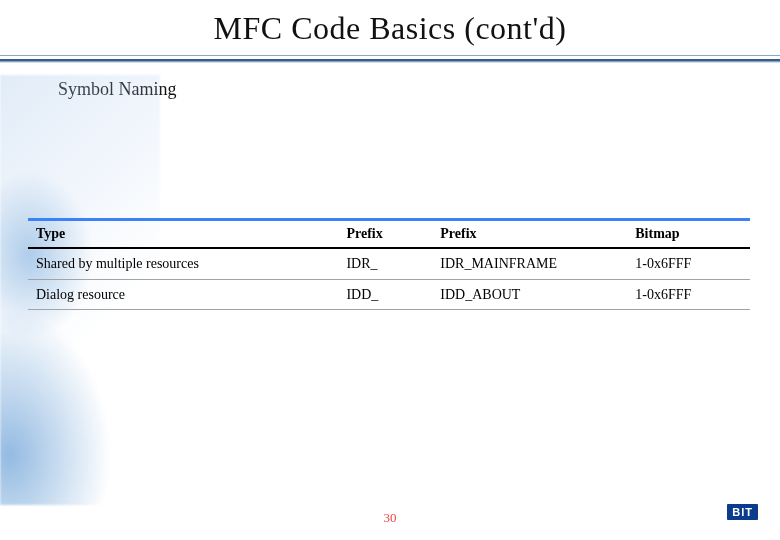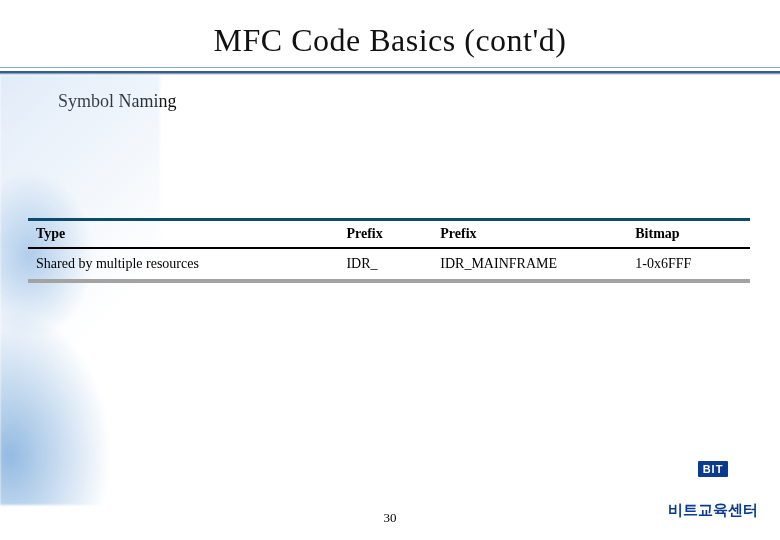--- a/index.html
+++ b/index.html
@@ -19,21 +19,21 @@
     width: 160px;
     height: 430px;
     background:
       radial-gradient(ellipse 90px 120px at 30px 180px, rgba(120,170,220,0.55), rgba(120,170,220,0) 70%),
       radial-gradient(ellipse 140px 200px at 10px 380px, rgba(90,150,210,0.65), rgba(90,150,210,0) 72%),
       linear-gradient(135deg, rgba(170,200,235,0.35), rgba(255,255,255,0) 60%);
     filter: blur(1px);
   }
   .title-wrap {
     text-align: center;
-    padding-top: 22px;
+    padding-top: 10px;
   }
   .title {
     font-size: 32px;
     color: #111;
     letter-spacing: 0.5px;
   }
   .rule {
     margin-top: 8px;
     height: 6px;
     width: 100%;
@@ -59,46 +59,46 @@
     right: 30px;
     top: 218px;
   }
   table {
     width: 100%;
     border-collapse: collapse;
     font-size: 14px;
     color: #000;
   }
   thead tr {
-    border-top: 3px solid #0c4a6e;
+    border-top: 3px solid #3b82f6;
     border-bottom: 2px solid #000;
   }
   th {
     text-align: left;
     font-weight: bold;
     padding: 5px 10px 5px 8px;
     font-family: "Times New Roman", serif;
   }
   tbody td {
     padding: 6px 10px 6px 8px;
-    border-bottom: 4px solid #a3a3a3;
+    border-bottom: 1px solid #a3a3a3;
     vertical-align: top;
     line-height: 1.25;
   }
   .col-type   { width: 43%; }
   .col-prefix { width: 13%; }
   .col-example{ width: 27%; }
   .col-range  { width: 17%; }
   .page-number {
     position: absolute;
     bottom: 14px;
     left: 50%;
     transform: translateX(-50%);
     font-size: 13px;
-    color: #000000;
+    color: #ef4444;
   }
   .footer-brand {
     position: absolute;
     right: 22px;
     bottom: 20px;
     display: flex;
     align-items: center;
     gap: 24px;
     flex-direction: column;
   }
@@ -147,22 +147,27 @@
         <th>Bitmap</th>
       </tr>
     </thead>
     <tbody>
       <tr>
         <td>Shared by multiple resources</td>
         <td>IDR_</td>
         <td>IDR_MAINFRAME</td>
         <td>1-0x6FFF</td>
       </tr>
+      <tr>
+        <td>Dialog resource</td>
+        <td>IDD_</td>
+        <td>IDD_ABOUT</td>
+        <td>1-0x6FFF</td>
+      </tr>
     </tbody>
   </table>
 </div>
 
 <div class="page-number">30</div>
 
 <div class="footer-brand">
   <span class="brand-badge">BIT</span>
-  <span class="brand-text">비트교육센터</span>
 </div>
 
 </body></html>

